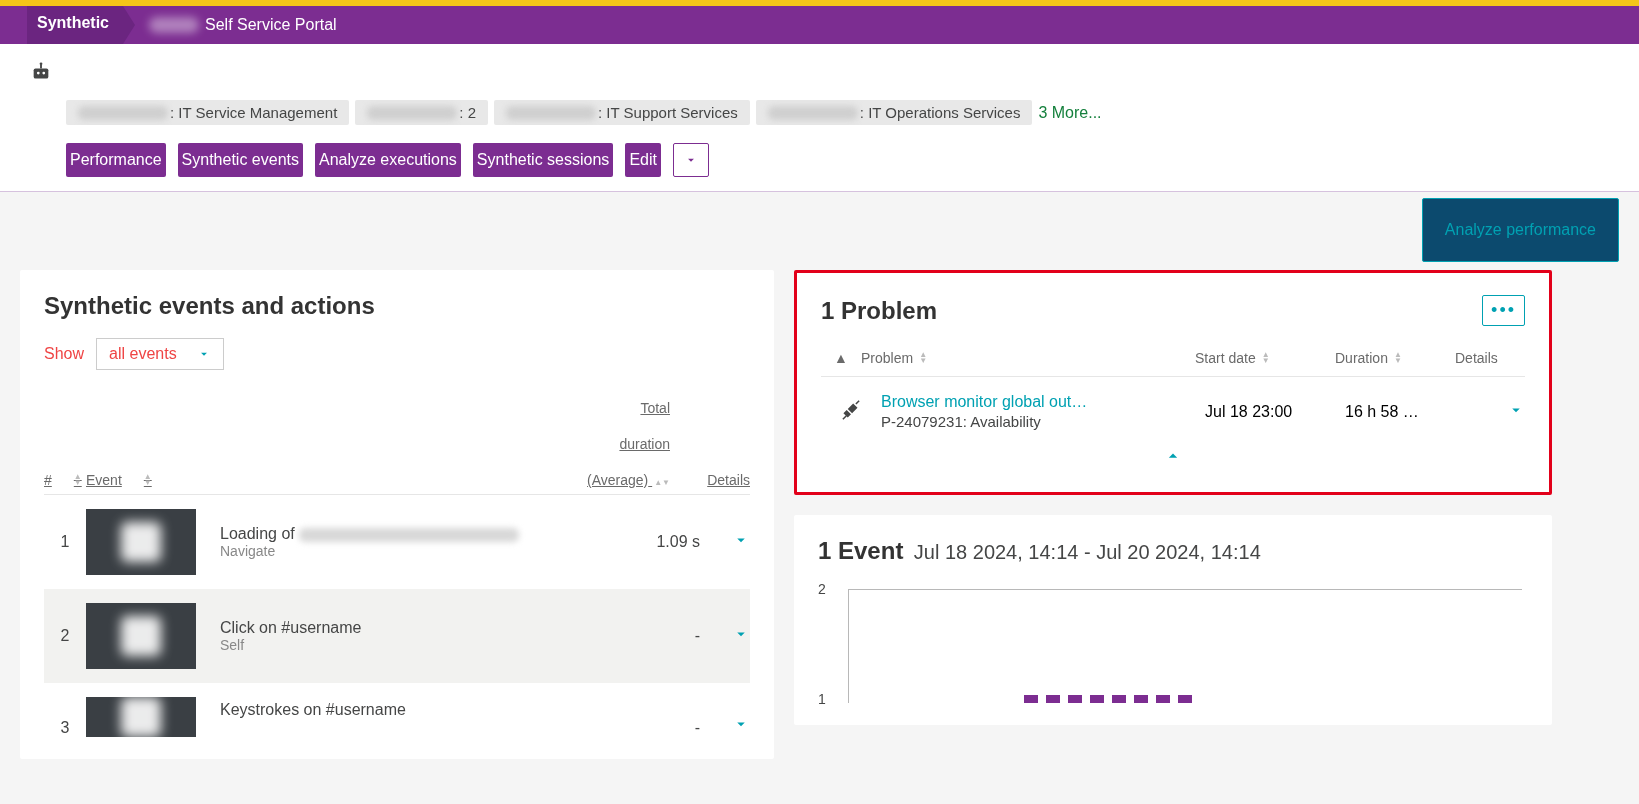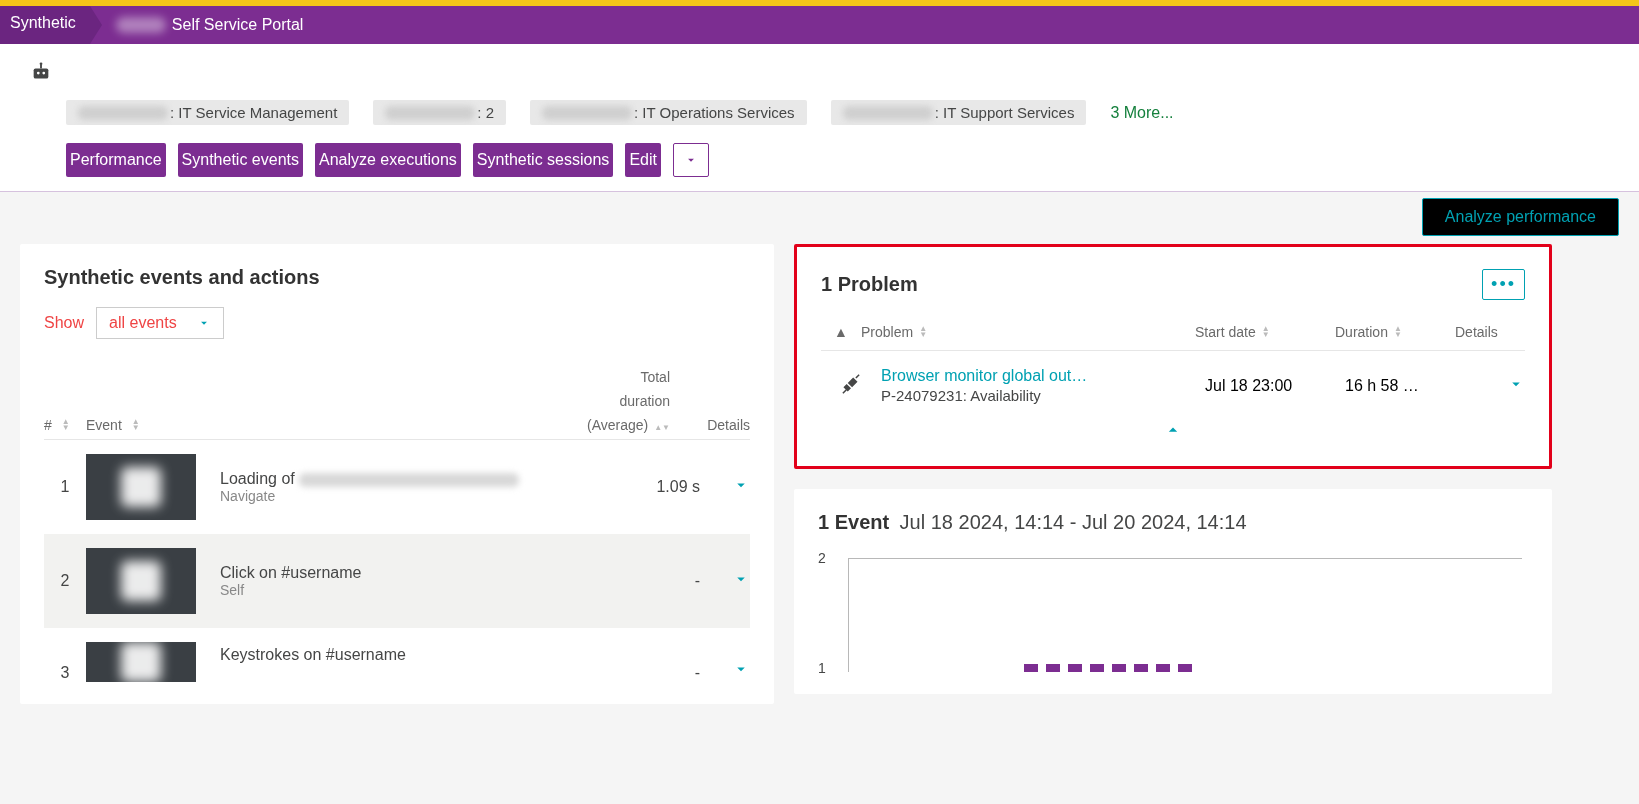--- a/index.html
+++ b/index.html
@@ -1,48 +1,48 @@
 <!DOCTYPE html>
 <html><head>
 <meta charset="utf-8">
 <style>
   * { box-sizing: border-box; margin: 0; padding: 0; font-family: -apple-system, BlinkMacSystemFont, "Segoe UI", Arial, sans-serif; }
   body { background: #f5f5f5; width: 1639px; }
   .yellow-bar { height: 6px; background: #f5c518; width: 100%; }
   .breadcrumb-bar { background: #7c2d91; height: 38px; display: flex; align-items: center; color: #fff; font-size: 16px; }
-  .breadcrumb-first { background: #6b2580; padding: 0 14px 4px 10px; height: 100%; display: flex; align-items: center; position: relative; font-weight: 400; }
+  .breadcrumb-first { background: #6b2580; padding: 0 14px 4px 10px; height: 100%; display: flex; align-items: center; position: relative; font-weight: 700; margin-left: 27px; }
   .breadcrumb-first::after { content: ""; position: absolute; right: -12px; top: 0; border-left: 12px solid #6b2580; border-top: 19px solid transparent; border-bottom: 19px solid transparent; }
   .breadcrumb-second { padding-left: 26px; font-weight: 400; display: flex; align-items: center; gap: 6px; }
   .blur-pill { display: inline-block; background: rgba(255,255,255,0.4); filter: blur(4px); border-radius: 10px; }
   .header-area { background: #fff; padding: 18px 30px 14px 30px; border-bottom: 1px solid #d6c2de; }
   .monitor-row { display: flex; align-items: center; gap: 14px; margin-bottom: 12px; }
   .robot-icon svg { width: 22px; height: 22px; fill: #454646; }
   .monitor-text { font-size: 18px; color: #454646; }
-  .tags-row { display: flex; gap: 24px; margin-left: 36px; margin-bottom: 18px; flex-wrap: wrap; align-items: center; }
+  .tags-row { display: flex; gap: 6px; margin-left: 36px; margin-bottom: 18px; flex-wrap: wrap; align-items: center; }
   .tag { background: #e8e8e8; color: #454646; padding: 4px 12px; font-size: 15px; border-radius: 2px; display: inline-flex; align-items: center; position:relative; overflow:hidden; }
   .tag .blur-sm { display:inline-block; width:90px; height:14px; background:#cfcfcf; filter:blur(3px); border-radius:6px; margin-right:2px; vertical-align:middle;}
   .more-link { color: #15803d; font-size: 16px; cursor: pointer; }
   .btn-row { display: flex; gap: 12px; margin-left: 36px; }
   .btn { background: #7c2d91; color: #fff; border: none; padding: 8px 4px; font-size: 16px; cursor: pointer; border-radius: 2px; }
   .btn-outline { background: #fff; border: 1.5px solid #7c2d91; color: #7c2d91; padding: 6px 10px; border-radius: 2px; cursor: pointer; display:flex; align-items:center;}
   .content { padding: 0 20px; }
   .analyze-row { display: flex; justify-content: flex-end; margin-top: 6px; margin-bottom: 8px; }
-  .analyze-btn { background: #000000; border: 1px solid #00a1b2; color: #00a1b2; padding: 9px 22px; font-size: 16px; border-radius: 2px; cursor: pointer; }
+  .analyze-btn { background: #0c4a6e; border: 1px solid #00a1b2; color: #00a1b2; padding: 22px 22px; font-size: 16px; border-radius: 2px; cursor: pointer; }
   .two-col { display: flex; gap: 20px; align-items: flex-start; }
   .card { background: #fff; border-radius: 2px; padding: 22px 24px; }
   .left-card { flex: 0 0 754px; }
   .right-col { flex: 0 0 758px; display: flex; flex-direction: column; gap: 20px; }
   .problem-card { border: 3px solid #e2001a; }
-  h2 { font-size: 20px; font-weight: 700; color: #333; }
+  h2 { font-size: 24px; font-weight: 700; color: #333; }
   .show-row { display: flex; align-items: center; gap: 12px; margin-top: 18px; font-size: 16px; color:#ef4444;}
   .dropdown { border: 1px solid #ccc; padding: 6px 12px; display: flex; align-items: center; gap: 20px; cursor: pointer; background:#fff;}
   .dropdown svg { width: 14px; height: 14px; fill: #00a1b2; }
   .evt-table { width: 100%; margin-top: 24px; }
   .evt-head { display: grid; grid-template-columns: 42px 1fr 130px 80px; font-size: 14px; color: #6a6a6a; padding: 6px 0; border-bottom: 1px solid #e6e6e6; align-items: end; }
-  .evt-head > div { display:flex; align-items:center; gap:8px;}
+  .evt-head > div { display:flex; align-items:center; gap:20px;text-decoration:underline;}
   .evt-row { display: grid; grid-template-columns: 42px 120px 1fr 100px 50px; align-items: center; padding: 14px 0; }
   .evt-row.odd { background:#fff;}
   .evt-row.even { background: #f2f2f0;}
   .thumb { width: 110px; height: 66px; background: #3a3f44; display:flex; align-items:center; justify-content:center; position:relative;}
   .thumb::after { content:""; position:absolute; width:40px; height:40px; background:rgba(255,255,255,0.9); border-radius:6px; filter:blur(6px);}
   .evt-title { font-size: 16px; color: #454646; }
   .evt-sub { font-size: 14px; color: #888; }
   .evt-num { text-align:center; color:#454646;}
   .evt-dur { text-align:right; color:#454646;}
   .chev { color:#00a1b2; text-align:right; cursor:pointer;}
@@ -95,25 +95,25 @@
     <span class="tag">
         <span class="blur-sm"></span>
         <span>: IT Service Management</span>
       </span>
     <span class="tag">
         <span class="blur-sm"></span>
         <span>: 2</span>
       </span>
     <span class="tag">
         <span class="blur-sm"></span>
+        <span>: IT Support Services</span>
+      </span>
+    <span class="tag">
+        <span class="blur-sm"></span>
         <span>: IT Operations Services</span>
-      </span>
-    <span class="tag">
-        <span class="blur-sm"></span>
-        <span>: IT Support Services</span>
       </span>
     <span class="more-link">3 More...</span>
   </div>
   <div class="btn-row">
     <button class="btn">Performance</button>
     <button class="btn">Synthetic events</button>
     <button class="btn">Analyze executions</button>
     <button class="btn">Synthetic sessions</button>
     <button class="btn">Edit</button>
     <button class="btn-outline">

